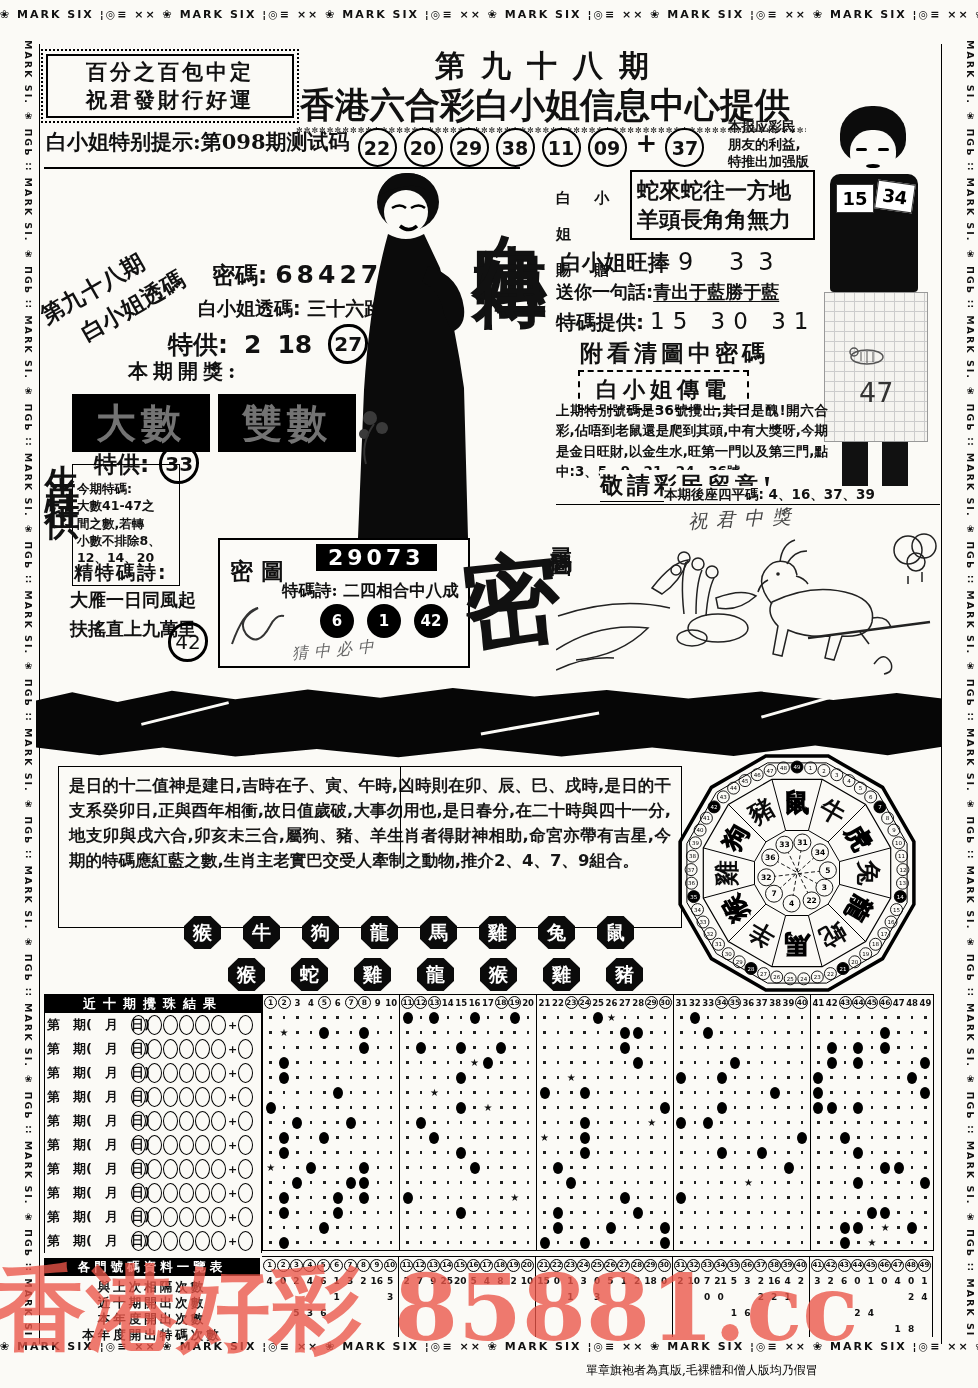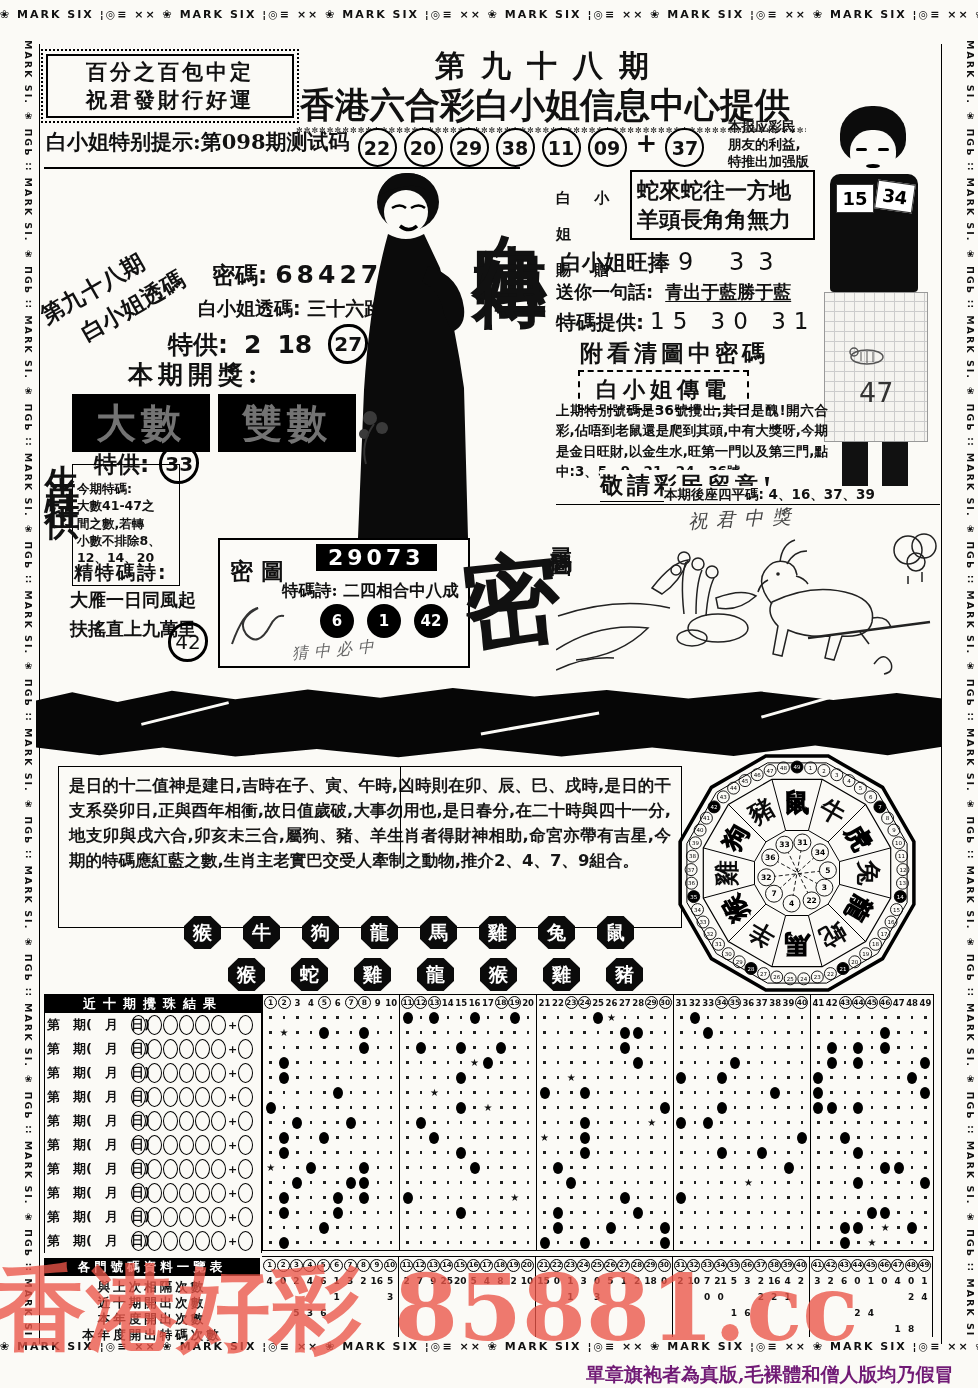--- a/index.html
+++ b/index.html
@@ -47,21 +47,21 @@
   
   .diag{position:absolute;left:38px;top:248px;width:200px;transform:rotate(-30deg);font-size:23px;font-weight:800;
         font-family:"DejaVu Serif",serif;line-height:1.5;}
   .diag .d2{margin-left:26px;}
   .mima{position:absolute;left:212px;top:260px;font-size:23px;font-weight:700;}
   .mima b{font-size:25px;letter-spacing:4px;}
   .poem1{position:absolute;left:198px;top:296px;font-size:19px;font-weight:700;}
   .tg1{position:absolute;left:168px;top:324px;font-size:25px;font-weight:700;display:flex;align-items:center;gap:16px;}
   .ring{border:3px solid #000;border-radius:50% 46% 52% 48%;width:34px;height:34px;display:inline-flex;
         align-items:center;justify-content:center;font-size:20px;}
-  .open{position:absolute;left:128px;top:358px;font-size:25px;font-weight:800;letter-spacing:5px;
+  .open{position:absolute;left:128px;top:358px;font-size:20px;font-weight:800;letter-spacing:5px;
         font-family:"DejaVu Serif",serif;}
   .bigbox{position:absolute;top:394px;width:138px;height:58px;background:#000;color:#737373;font-size:40px;
         font-weight:900;display:flex;align-items:center;justify-content:center;letter-spacing:5px;
         font-family:"DejaVu Serif",serif;}
   .tg2{position:absolute;left:94px;top:444px;font-size:23px;font-weight:700;display:flex;align-items:center;gap:10px;}
   .sbox{position:absolute;left:72px;top:464px;width:98px;height:90px;border:1.5px solid #000;font-size:12.5px;
         font-weight:700;line-height:1.38;padding:15px 4px;}
   .poem2l{position:absolute;left:74px;top:560px;font-size:19px;font-weight:800;letter-spacing:2px;}
   .poem2{position:absolute;left:70px;top:586px;font-size:18px;font-weight:700;line-height:1.6;font-family:"DejaVu Serif",serif;}
   .p2n{position:absolute;left:168px;top:622px;}
@@ -89,21 +89,21 @@
         font-weight:800;letter-spacing:4px;}
   
   .gift{position:absolute;left:556px;top:180px;width:74px;font-size:15px;font-weight:700;line-height:2.4;
         letter-spacing:9px;}
   .gbox{position:absolute;left:630px;top:170px;width:176px;height:66px;border:2px solid #000;display:flex;
         flex-direction:column;justify-content:center;padding-left:5px;font-size:22px;font-weight:900;
         line-height:1.3;font-family:"DejaVu Serif",serif;}
   .wang{position:absolute;left:560px;top:248px;font-size:22px;font-weight:700;}
   .wang i{font-style:normal;font-weight:400;font-size:24px;letter-spacing:14px;margin-left:8px;}
   .say{position:absolute;left:556px;top:280px;font-size:18px;font-weight:700;}
-  .say u{text-underline-offset:3px;margin-left:12px;}
+  .say u{text-underline-offset:3px;}
   .tm{position:absolute;left:556px;top:308px;font-size:20px;font-weight:700;}
   .tm i{font-style:normal;font-weight:400;font-size:23px;letter-spacing:8px;margin-left:6px;}
   .see{position:absolute;left:580px;top:338px;font-size:23px;font-weight:700;letter-spacing:4px;
         font-family:"DejaVu Serif",serif;}
   .dashbox{position:absolute;left:578px;top:370px;border:2px dashed #000;padding:3px 16px;font-size:22px;
         font-weight:800;letter-spacing:5px;font-family:"DejaVu Serif",serif;}
   .para{position:absolute;left:556px;top:400px;width:272px;font-size:13.5px;font-weight:700;line-height:1.5;
         text-align:justify;}
   .attn{position:absolute;left:600px;top:470px;font-size:23px;font-weight:800;letter-spacing:4px;
         border-bottom:1.5px solid #000;font-family:"DejaVu Serif",serif;background:#fbfaf6;}
@@ -149,21 +149,21 @@
   .ball{width:10px;height:12px;background:#000;border-radius:50%;display:block;}
   .dot{width:2.5px;height:2.5px;background:#222;display:block;}
   .star{font-size:10px;line-height:1;font-style:normal;}
   .stats-grid{position:absolute;left:262px;top:1256px;display:flex;border-top:1px solid #000;}
   .sgrp{display:grid;grid-auto-rows:16px;border-right:1px solid #000;padding:0 1px;}
   .sh{display:block;width:11px;height:11px;line-height:11px;text-align:center;border:1px solid #000;
         border-radius:50%;margin:auto;font-size:7px;font-weight:700;}
   .sc{font-size:9px;font-weight:700;display:flex;align-items:center;justify-content:center;}
   
   .f-left{position:absolute;left:44px;top:1362px;font-size:13.5px;font-weight:700;font-family:"DejaVu Serif",serif;color:#222;}
-  .f-right{position:absolute;left:586px;top:1362px;font-size:19px;font-weight:700;font-family:"DejaVu Serif",serif;color:#701a75;}
+  .f-right{position:absolute;left:586px;top:1362px;font-size:12px;font-weight:400;font-family:"DejaVu Serif",serif;color:#000000;}
   .wm{position:absolute;left:-6px;top:1262px;font-size:92px;font-weight:900;color:rgba(235,84,72,0.78);
         white-space:nowrap;z-index:50;font-family:"DejaVu Serif",serif;line-height:1;}
 </style>
 </head>
 <body>
 
 <div class="page">
 
   <div class="b-top">❀  MARK SIX  ¦◎≡ ××   ❀  MARK SIX  ¦◎≡ ××   ❀  MARK SIX  ¦◎≡ ××   ❀  MARK SIX  ¦◎≡ ××   ❀  MARK SIX  ¦◎≡ ××   ❀  MARK SIX  ¦◎≡ ××   ❀  MARK SIX  ¦◎≡ ××   ❀  MARK SIX  ¦◎≡ ××   ❀  MARK SIX  ¦◎≡ ××   ❀  MARK SIX  ¦◎≡ ××   ❀  MARK SIX  ¦◎≡ ××   ❀  MARK SIX  ¦◎≡ ××   </div>
   <div class="b-bot">❀  MARK SIX  ¦◎≡ ××   ❀  MARK SIX  ¦◎≡ ××   ❀  MARK SIX  ¦◎≡ ××   ❀  MARK SIX  ¦◎≡ ××   ❀  MARK SIX  ¦◎≡ ××   ❀  MARK SIX  ¦◎≡ ××   ❀  MARK SIX  ¦◎≡ ××   ❀  MARK SIX  ¦◎≡ ××   ❀  MARK SIX  ¦◎≡ ××   ❀  MARK SIX  ¦◎≡ ××   ❀  MARK SIX  ¦◎≡ ××   ❀  MARK SIX  ¦◎≡ ××   </div>

